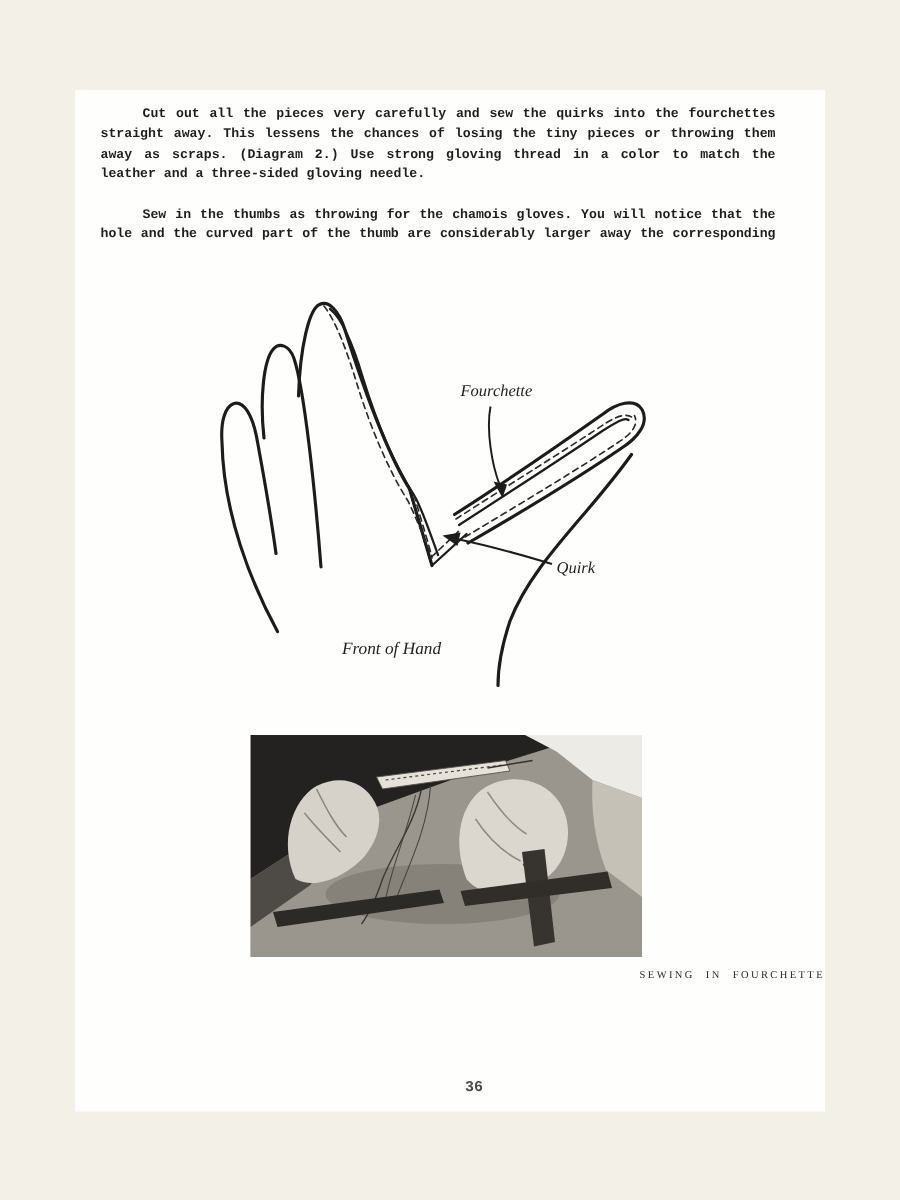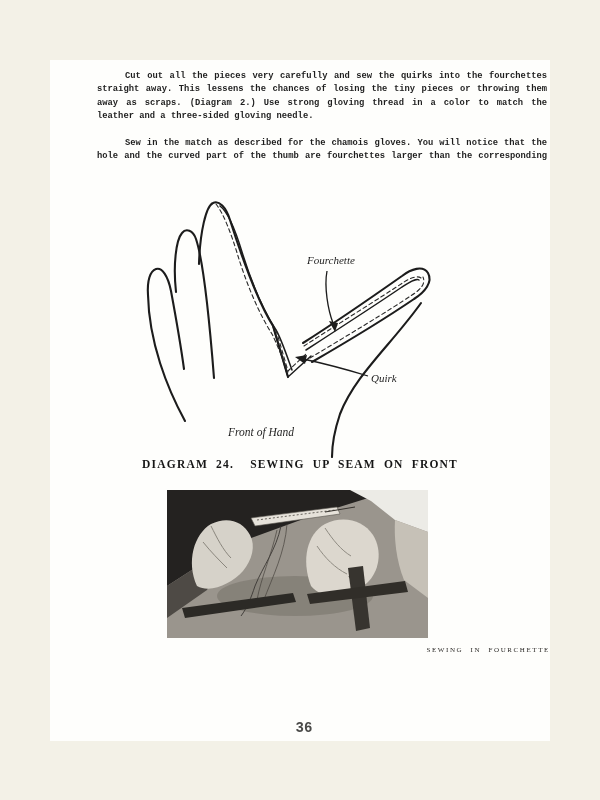--- a/index.html
+++ b/index.html
@@ -1,56 +1,56 @@
 <!DOCTYPE html>
 <html><head>
 <meta charset="utf-8">
 <style>
   html,body{margin:0;padding:0;}
   .canvas{position:relative;width:600px;height:800px;background:#f3f1e7;overflow:hidden;
           font-family:"Liberation Serif",serif;}
   .page{position:absolute;left:50px;top:60px;width:500px;height:681px;background:#fefefc;}
   .para{position:absolute;width:450px;left:17px;color:#1e1e1e;
         font-family:"Liberation Mono","DejaVu Sans Mono",monospace;
-        font-weight:700;font-size:8.8px;line-height:13.4px;margin-left:30px;}
+        font-weight:700;font-size:8.8px;line-height:13.4px;}
   .para .pline{text-align:justify;text-align-last:justify;}
   .para .pline.first{padding-left:28px;}
   .para .pline.last{text-align:left;text-align-last:left;font-family:Liberation Mono, monospace;}
   .para1{top:10px;}
   .para2{top:77px;}
   .hand-figure{position:absolute;left:90px;top:132px;width:330px;height:266px;}
   .svg-label{font-family:"Liberation Serif",serif;font-style:italic;fill:#1f1f1f;}
   .diagram-caption{position:absolute;left:0;top:398px;width:500px;text-align:center;
         font-family:"Liberation Serif",serif;font-weight:700;font-size:11.5px;
         letter-spacing:1.2px;word-spacing:4px;color:#161616;white-space:pre;}
   .photo{position:absolute;left:117px;top:430px;width:261px;height:148px;background:#9a958d;}
   .photo svg{display:block;}
   .photo-caption{position:absolute;left:0;top:586px;width:500px;text-align:right;
         font-family:"Liberation Serif",serif;font-size:7px;letter-spacing:1.6px;
         word-spacing:4px;color:#2c2a28;}
-  .page-number{position:absolute;left:4px;top:660px;width:500px;text-align:center;
+  .page-number{position:absolute;left:16px;top:660px;width:500px;text-align:center;
         font-family:"Liberation Mono","DejaVu Sans Mono",monospace;font-weight:700;
-        font-size:14px;color:#4a4a48;}
+        font-size:10px;color:#4a4a48;}
 </style>
 </head>
 <body>
 
 <div class="canvas">
   <div class="page">
 
     <div class="para para1">
       <div class="pline first">Cut out all the pieces very carefully and sew the quirks into the fourchettes</div>
       <div class="pline">straight away. This lessens the chances of losing the tiny pieces or throwing them</div>
       <div class="pline">away as scraps. (Diagram 2.) Use strong gloving thread in a color to match the</div>
       <div class="pline last">leather and a three-sided gloving needle.</div>
     </div>
 
     <div class="para para2">
-      <div class="pline first">Sew in the match as described for the chamois gloves. You will notice that the</div>
-      <div class="pline">hole and the curved part of the thumb are fourchettes larger than the corresponding</div>
+      <div class="pline first">Sew in the thumbs as throwing for the chamois gloves. You will notice that the</div>
+      <div class="pline">hole and the curved part of the thumb are considerably larger away the corresponding</div>
     </div>
 
     <div class="hand-figure">
       <svg width="330" height="266" viewBox="0 0 330 266">
         <g fill="none" stroke="#1c1c1c" stroke-width="2.1" stroke-linecap="round">
 
           <path d="M45,229 C27,196 9,150 8,103 C7,89 10,79 16,77 C22,75 28,84 31,99 C36,126 41,155 44,177"></path>
 
           <path d="M36,100 C33,73 36,48 42,41 C46,36 53,38 56,47 C63,68 70,135 74,186"></path>
 
@@ -80,21 +80,20 @@
 
         <path d="M228,184 C205,177 182,171 163,167" fill="none" stroke="#1c1c1c" stroke-width="1.3"></path>
         <polygon points="155,165 167,163 165,172" fill="#1c1c1c"></polygon>
 
         <text class="svg-label" x="167" y="72" font-size="11">Fourchette</text>
         <text class="svg-label" x="231" y="190" font-size="11">Quirk</text>
         <text class="svg-label" x="88" y="244" font-size="11.5">Front of Hand</text>
       </svg>
     </div>
 
-    <div class="diagram-caption">DIAGRAM 24.  SEWING UP SEAM ON FRONT</div>
 
     <div class="photo">
       <svg width="261" height="148" viewBox="0 0 261 148">
         <rect x="0" y="0" width="261" height="148" fill="#9a958d"></rect>
 
         <path d="M0,0 L261,0 L261,7 L214,4 L150,24 L62,56 L0,96 Z" fill="#242220"></path>
         <path d="M0,96 L62,56 L40,100 L0,128 Z" fill="#4e4a45"></path>
 
         <path d="M183,0 L261,0 L261,42 L228,30 L204,11 Z" fill="#ecebe6"></path>
 

